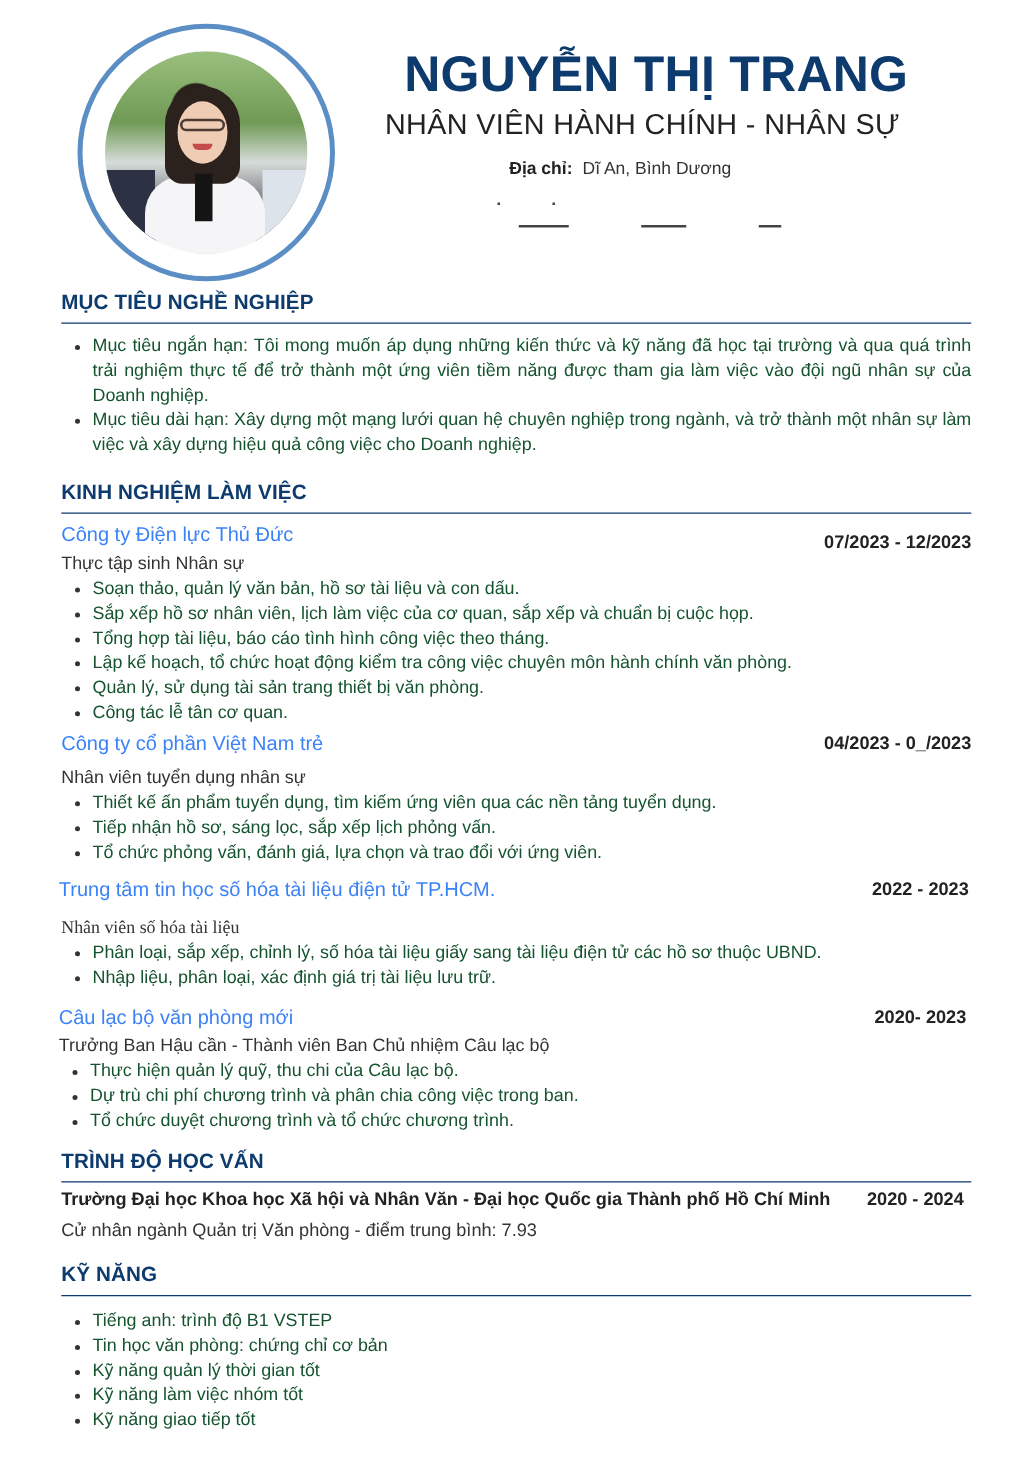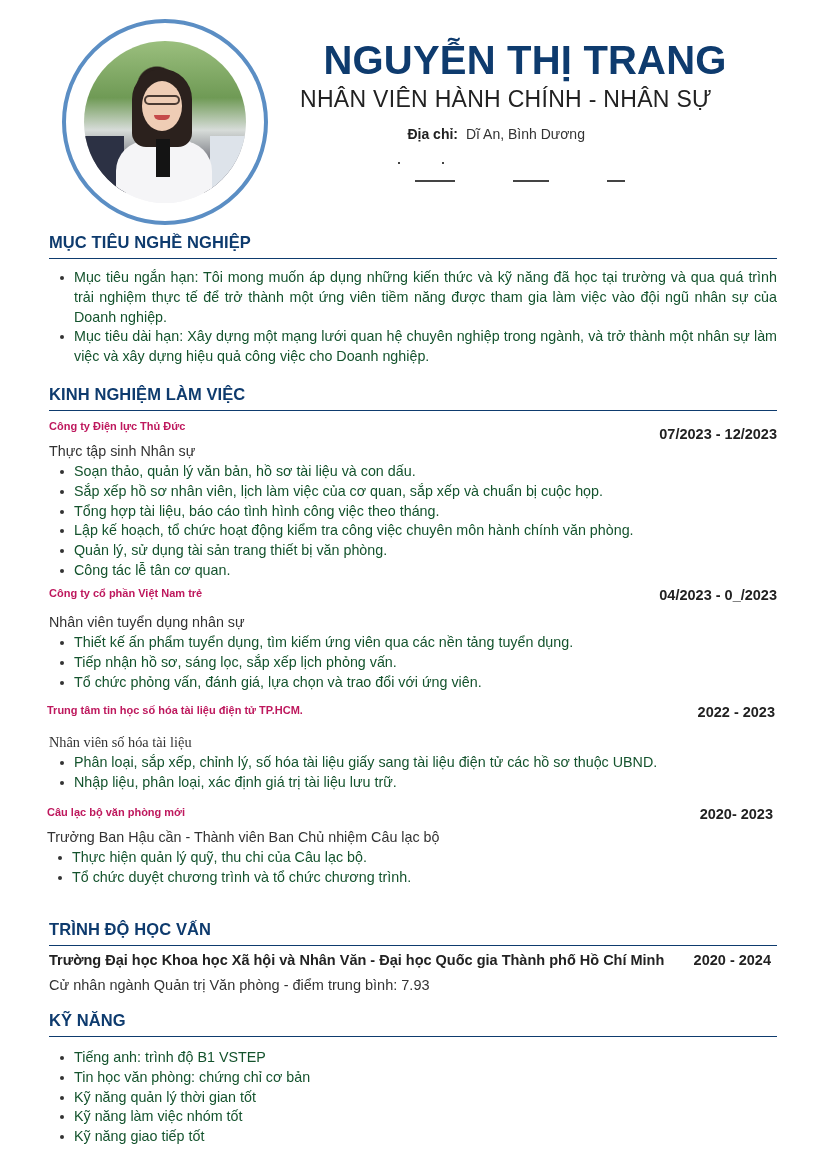--- a/index.html
+++ b/index.html
@@ -48,41 +48,41 @@
   }
   .avatar-photo .crowd-r {
     position: absolute; left: 126px; top: 95px; width: 40px; height: 70px; background: #dde3ea;
   }
 
   .name {
     position: absolute; left: 320px; width: 410px; top: 38px; text-align: center;
     font-weight: 700; font-size: 40px; color: #0e3b6e; letter-spacing: 0.2px;
   }
   .job-title {
-    position: absolute; left: 300px; width: 420px; top: 86px; text-align: left;
+    position: absolute; left: 300px; width: 420px; top: 86px; text-align: right;
     font-size: 23px; color: #222; letter-spacing: 0.3px;
   }
   .info-row { position: absolute; left: 300px; width: 420px; height: 20px; font-size: 14px; }
   .info-row .lbl { position: absolute; right: 262px; font-weight: 700; text-align: right; white-space: nowrap; }
   .info-row .val { position: absolute; left: 166px; white-space: nowrap; color: #333; }
   .redacted-bit { position: absolute; height: 2px; background: #444; }
 
   .section-title {
     position: absolute; left: 49px; width: 728px; font-weight: 700; font-size: 16.5px; color: #0e3b6e;
     padding-bottom: 6px; border-bottom: 1.5px solid #0e3b6e; letter-spacing: 0.1px;
   }
 
   ul.bullets { position: absolute; list-style: none; font-size: 14.3px; color: #14532d; line-height: 19.8px; }
   ul.bullets li { position: relative; padding-left: 25px; }
   ul.bullets li::before {
     content: ""; position: absolute; left: 11px; top: 8px; width: 4px; height: 4px; border-radius: 50%; background: #333;
   }
   ul.justify li { text-align: justify; }
 
-  .job-company { position: absolute; font-weight: 700; font-size: 11px; color: #be185d; white-space: nowrap; }
+  .job-company { position: absolute; font-weight: 400; font-size: 16px; color: #3b82f6; white-space: nowrap; }
   .job-date { position: absolute; font-weight: 700; font-size: 14.5px; color: #222; white-space: nowrap; text-align: right; }
   .job-role { position: absolute; font-size: 14.3px; color: #333; white-space: nowrap; }
 
   .edu-school { position: absolute; left: 49px; top: 952px; font-weight: 700; font-size: 14.5px; color: #222; white-space: nowrap; }
   .edu-years { position: absolute; right: 57px; top: 952px; font-weight: 700; font-size: 14.5px; color: #222; }
   .edu-degree { position: absolute; left: 49px; top: 977px; font-size: 14.5px; color: #333; }
 </style>
 </head>
 <body>
 
@@ -153,20 +153,21 @@
 <ul class="bullets" style="left:49px; top:753px; width:740px;">
   <li>Phân loại, sắp xếp, chỉnh lý, số hóa tài liệu giấy sang tài liệu điện tử các hồ sơ thuộc UBND.</li>
   <li>Nhập liệu, phân loại, xác định giá trị tài liệu lưu trữ.</li>
 </ul>
 
 <div class="job-company" style="left:47px; top:806px;">Câu lạc bộ văn phòng mới</div>
 <div class="job-date" style="right:55px; top:806px;">2020- 2023</div>
 <div class="job-role" style="left:47px; top:829px;">Trưởng Ban Hậu cần - Thành viên Ban Chủ nhiệm Câu lạc bộ</div>
 <ul class="bullets" style="left:47px; top:848px; width:740px;">
   <li>Thực hiện quản lý quỹ, thu chi của Câu lạc bộ.</li>
+  <li>Dự trù chi phí chương trình và phân chia công việc trong ban.</li>
   <li>Tổ chức duyệt chương trình và tổ chức chương trình.</li>
 </ul>
 
 <div class="section-title" style="top:920px;">TRÌNH ĐỘ HỌC VẤN</div>
 <div class="edu-school">Trường Đại học Khoa học Xã hội và Nhân Văn - Đại học Quốc gia Thành phố Hồ Chí Minh</div>
 <div class="edu-years">2020 - 2024</div>
 <div class="edu-degree">Cử nhân ngành Quản trị Văn phòng - điểm trung bình: 7.93</div>
 
 <div class="section-title" style="top:1011px;">KỸ NĂNG</div>
 <ul class="bullets" style="left:49px; top:1048px; width:728px;">

